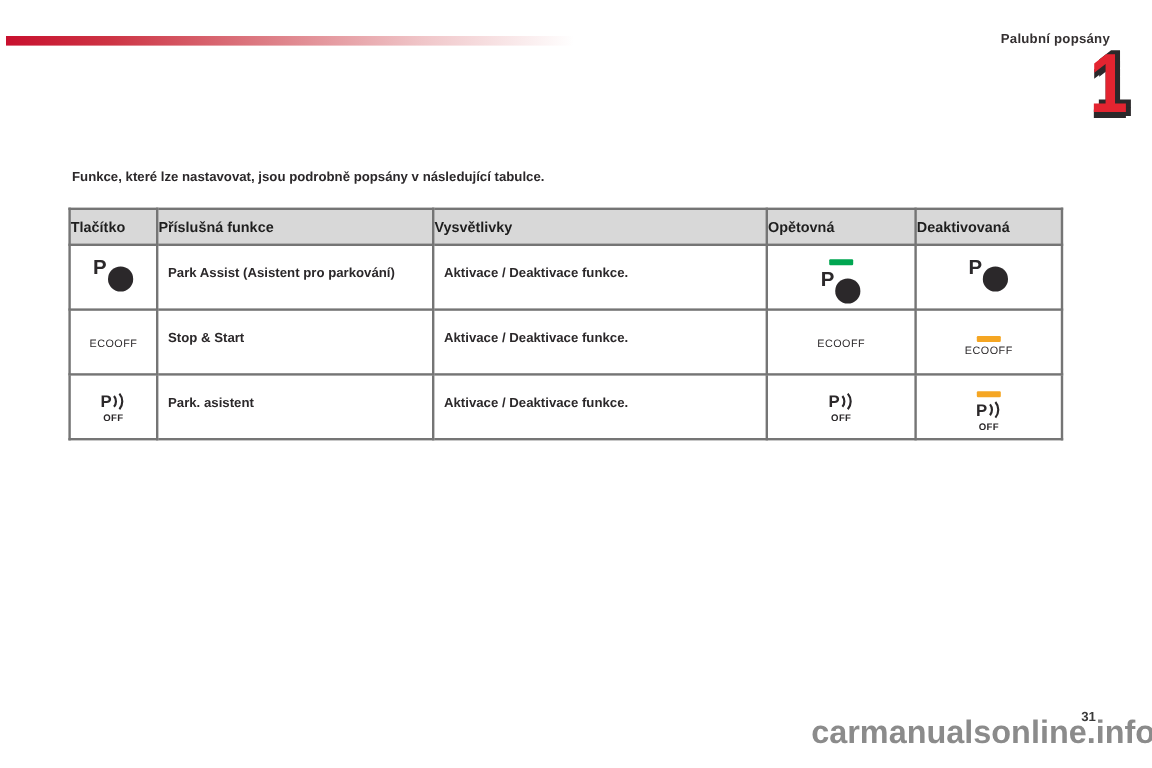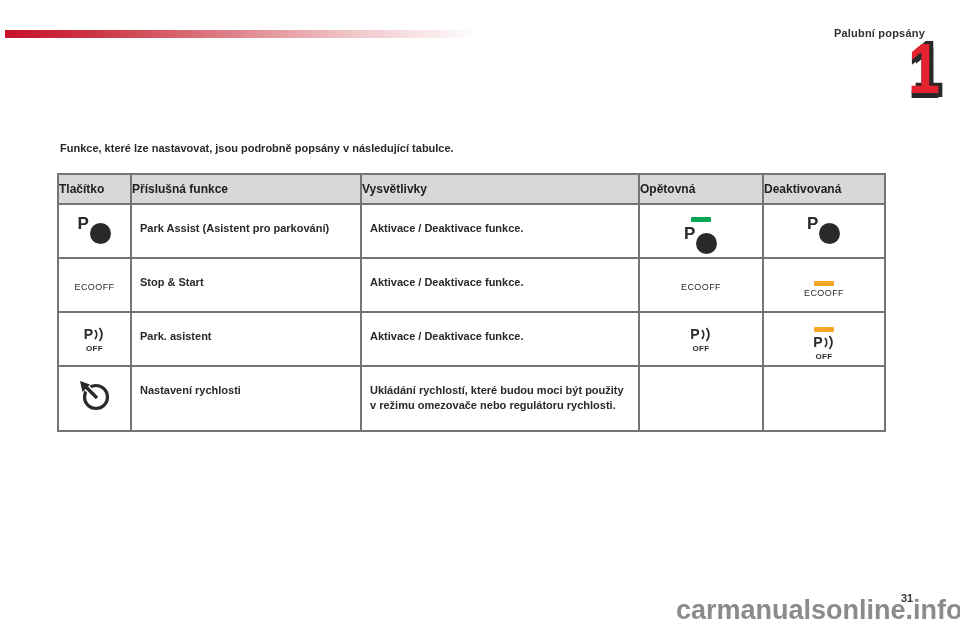--- a/index.html
+++ b/index.html
@@ -185,33 +185,19 @@
               <svg class="svg-ink" width="12" height="17" viewBox="0 0 12 17">
                 <path d="M2,4 a7,7 0 0 1 0,9 M6.5,2 a10,10 0 0 1 0,13" fill="none" stroke="currentColor" stroke-width="1.8"></path>
               </svg>
             </span>
             <span class="poff-off">OFF</span>
           </span>
         </span>
       </td>
     </tr>
 
-    <tr>
-      <td class="c-icon">
-        <svg class="svg-ink" width="34" height="32" viewBox="0 0 34 32">
-          <circle cx="18" cy="17" r="11.5" fill="none" stroke="currentColor" stroke-width="3.2"></circle>
-          <line x1="18" y1="17" x2="6" y2="5" stroke="#ffffff" stroke-width="6.5"></line>
-          <line x1="19" y1="18" x2="7" y2="6" stroke="currentColor" stroke-width="3.4"></line>
-          <polygon points="2,1 12,4.5 4.5,12" fill="currentColor"></polygon>
-        </svg>
-      </td>
-      <td class="c-text">Nastavení rychlosti</td>
-      <td class="c-text">Ukládání rychlostí, které budou moci být použity v režimu omezovače nebo regulátoru rychlosti.</td>
-      <td class="c-icon"></td>
-      <td class="c-icon"></td>
-    </tr>
 
 
   </tbody>
 </table>
 
 <div class="page-number">31</div>
 <div class="watermark">carmanualsonline.info</div>
 
 </body></html>

